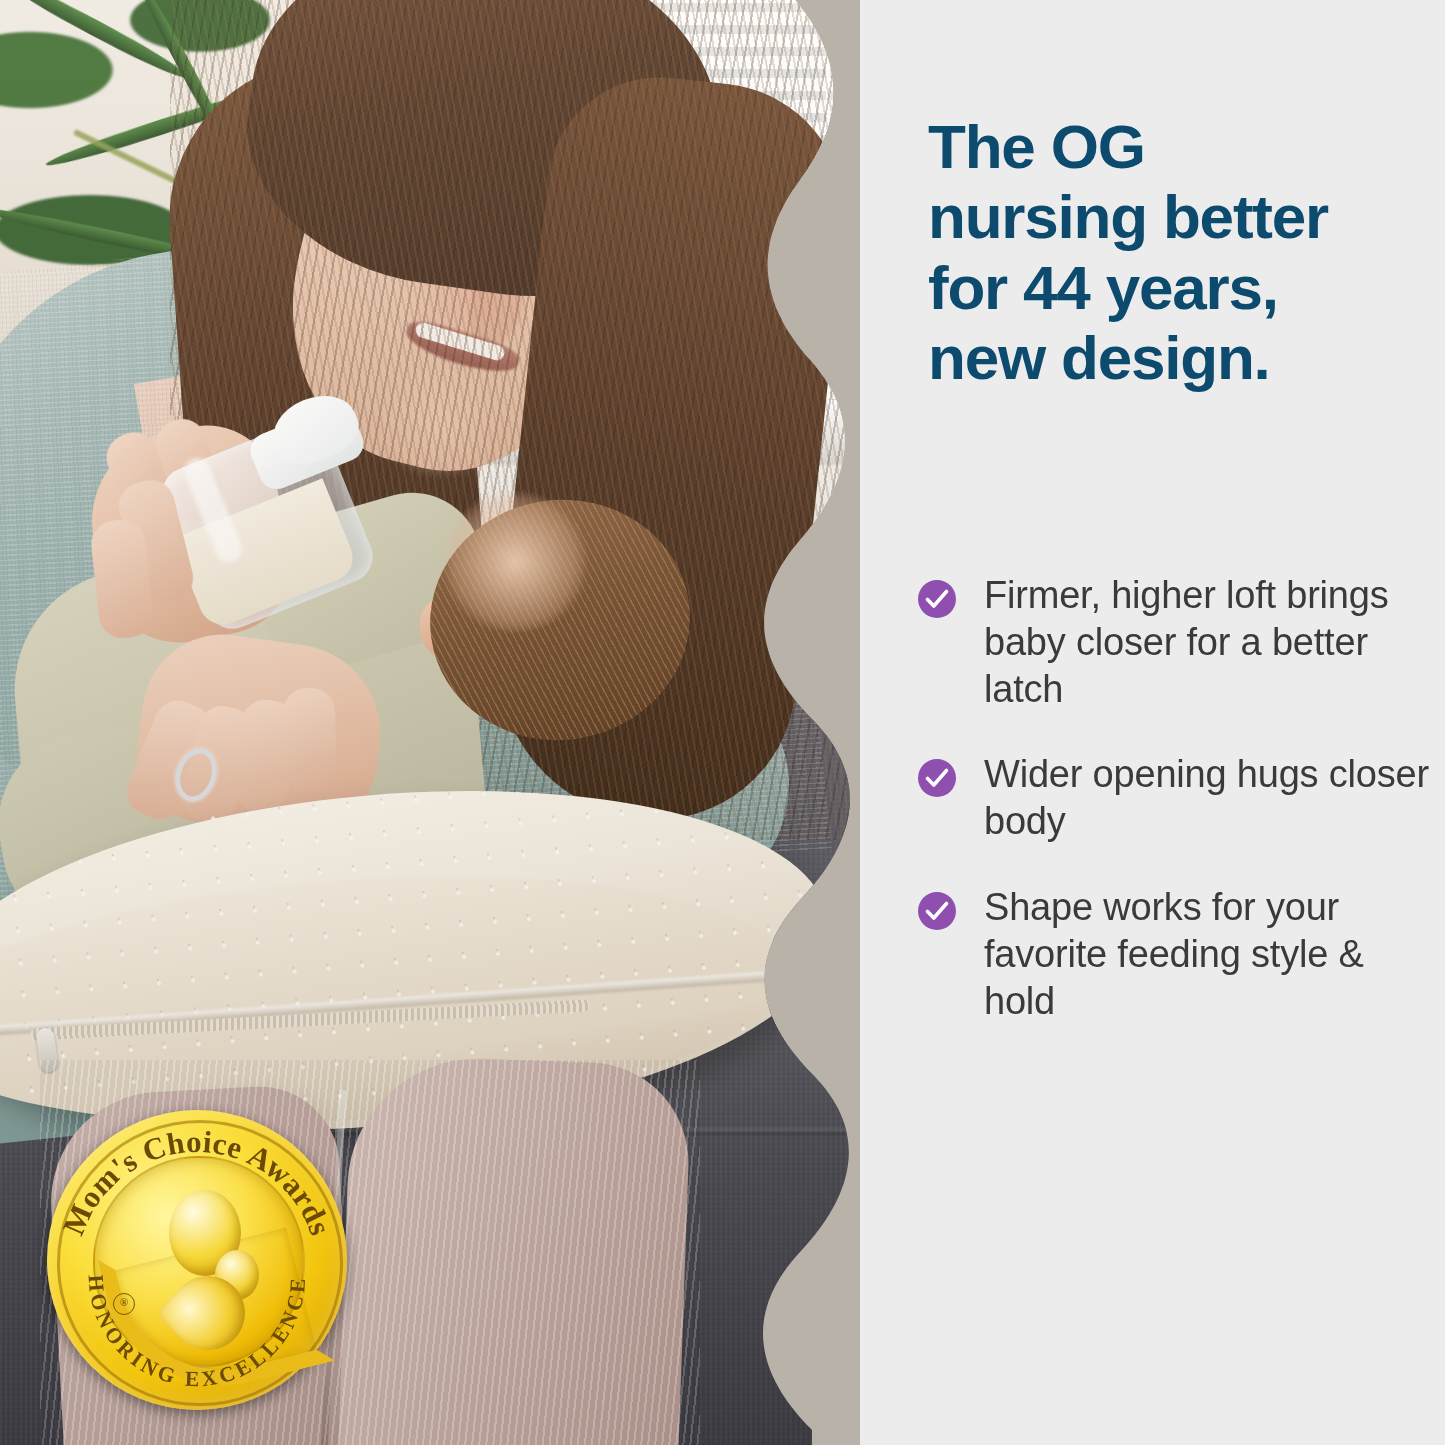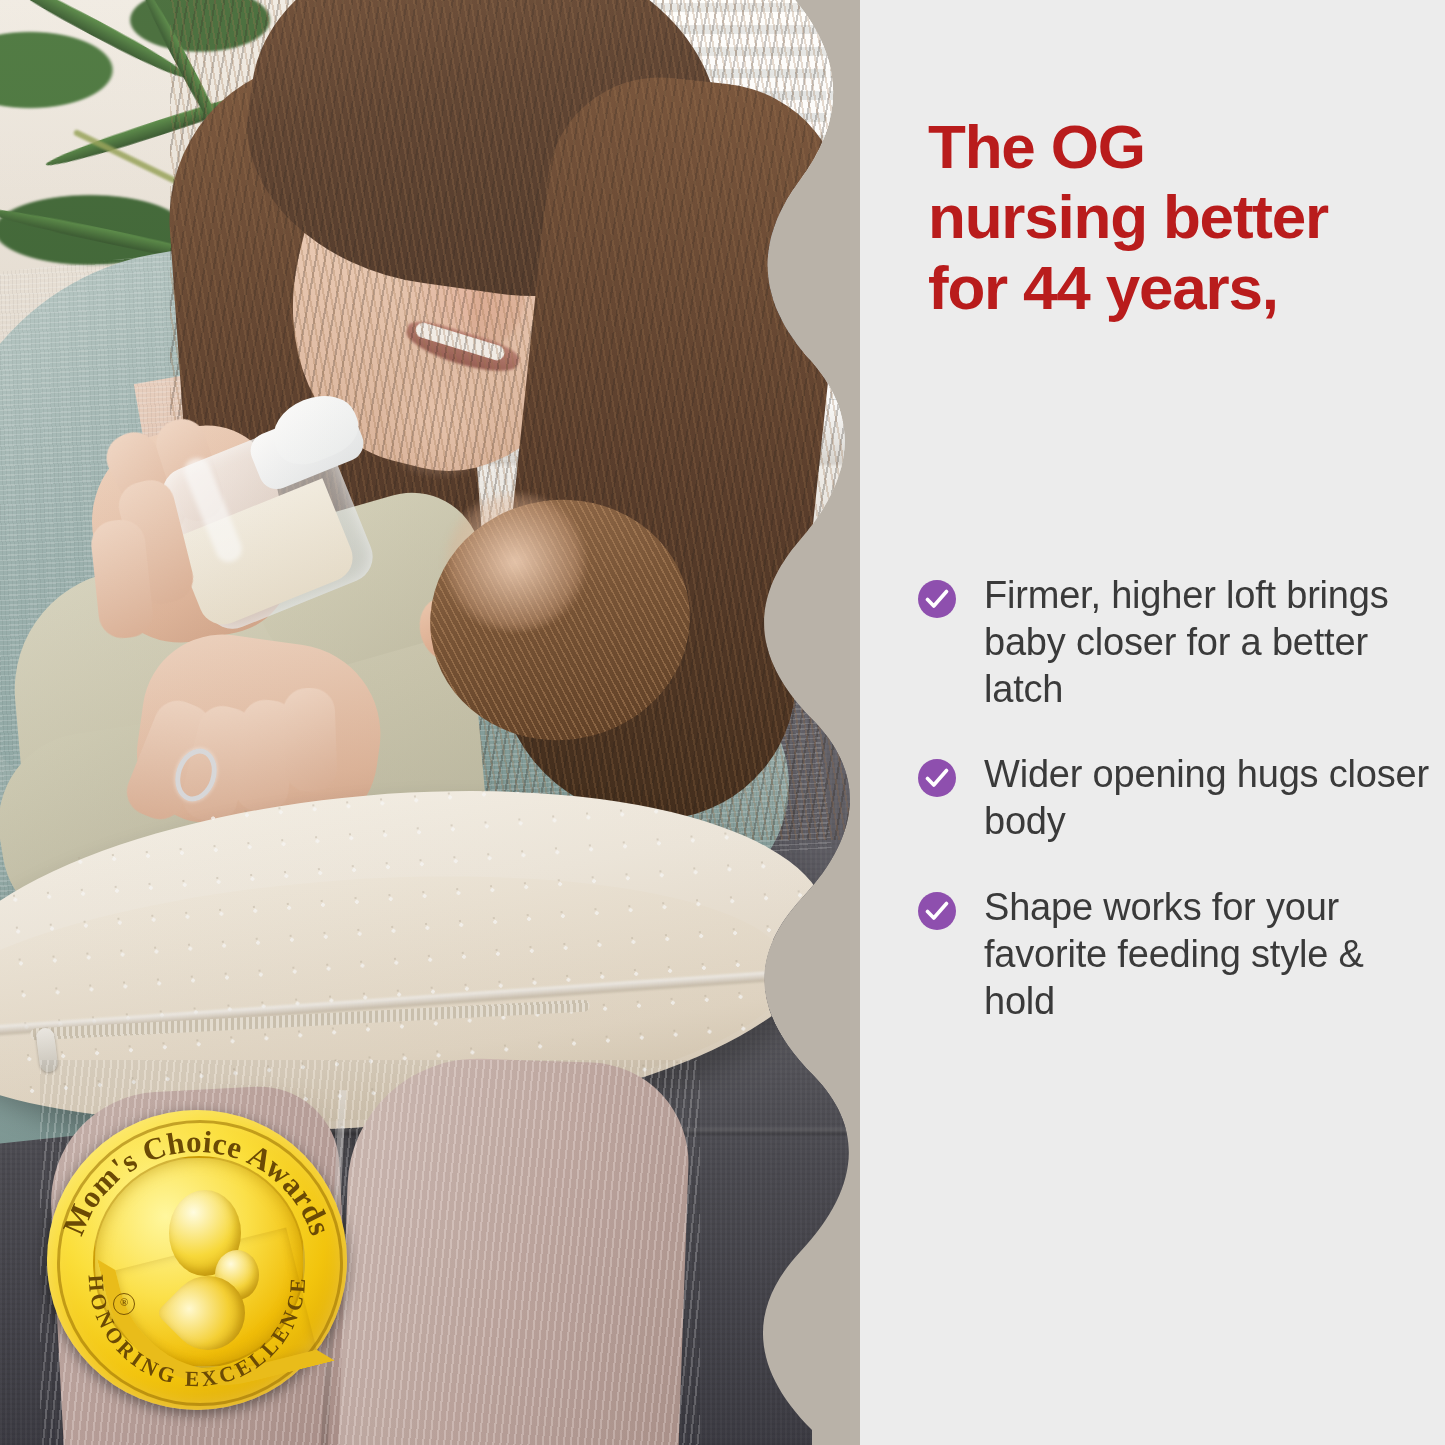--- a/index.html
+++ b/index.html
@@ -451,21 +451,21 @@
     border-radius:0 0 0 120px;transform:rotate(-14deg);
     box-shadow:inset 0 0 10px rgba(150,106,0,.3);
   }
 
   
   .panel{
     position:absolute;left:840px;top:0;width:605px;height:1445px;
   }
   .headline{
     position:absolute;left:88px;top:112px;width:505px;
-    color:#b91c1c;
+    color:#0c4a6e;
     font-size:62px;line-height:1.135;font-weight:700;letter-spacing:-1.2px;
   }
   .headline .hl-line{display:block;white-space:nowrap;}
 
   .bullets{position:absolute;left:78px;top:572px;width:520px;}
   .bullet{display:flex;align-items:flex-start;margin-bottom:38px;}
   .check{
     flex:0 0 auto;width:38px;height:38px;border-radius:50%;
     background:#8e4fae;margin-right:28px;margin-top:8px;position:relative;
   }
@@ -619,20 +619,21 @@
       </text>
     </svg>
   </div>
 
   <div class="panel">
 
     <div class="headline">
       <span class="hl-line">The OG</span>
       <span class="hl-line">nursing better</span>
       <span class="hl-line">for 44 years,</span>
+      <span class="hl-line">new design.</span>
     </div>
 
     <div class="bullets">
 
       <div class="bullet">
         <span class="check">
           <svg viewBox="0 0 24 22">
               <path d="M2.5 11.5 L8.8 18 L21.5 3.5" fill="none" stroke="#ffffff" stroke-width="3.6" stroke-linecap="round" stroke-linejoin="round"></path>
             </svg>
         </span>

